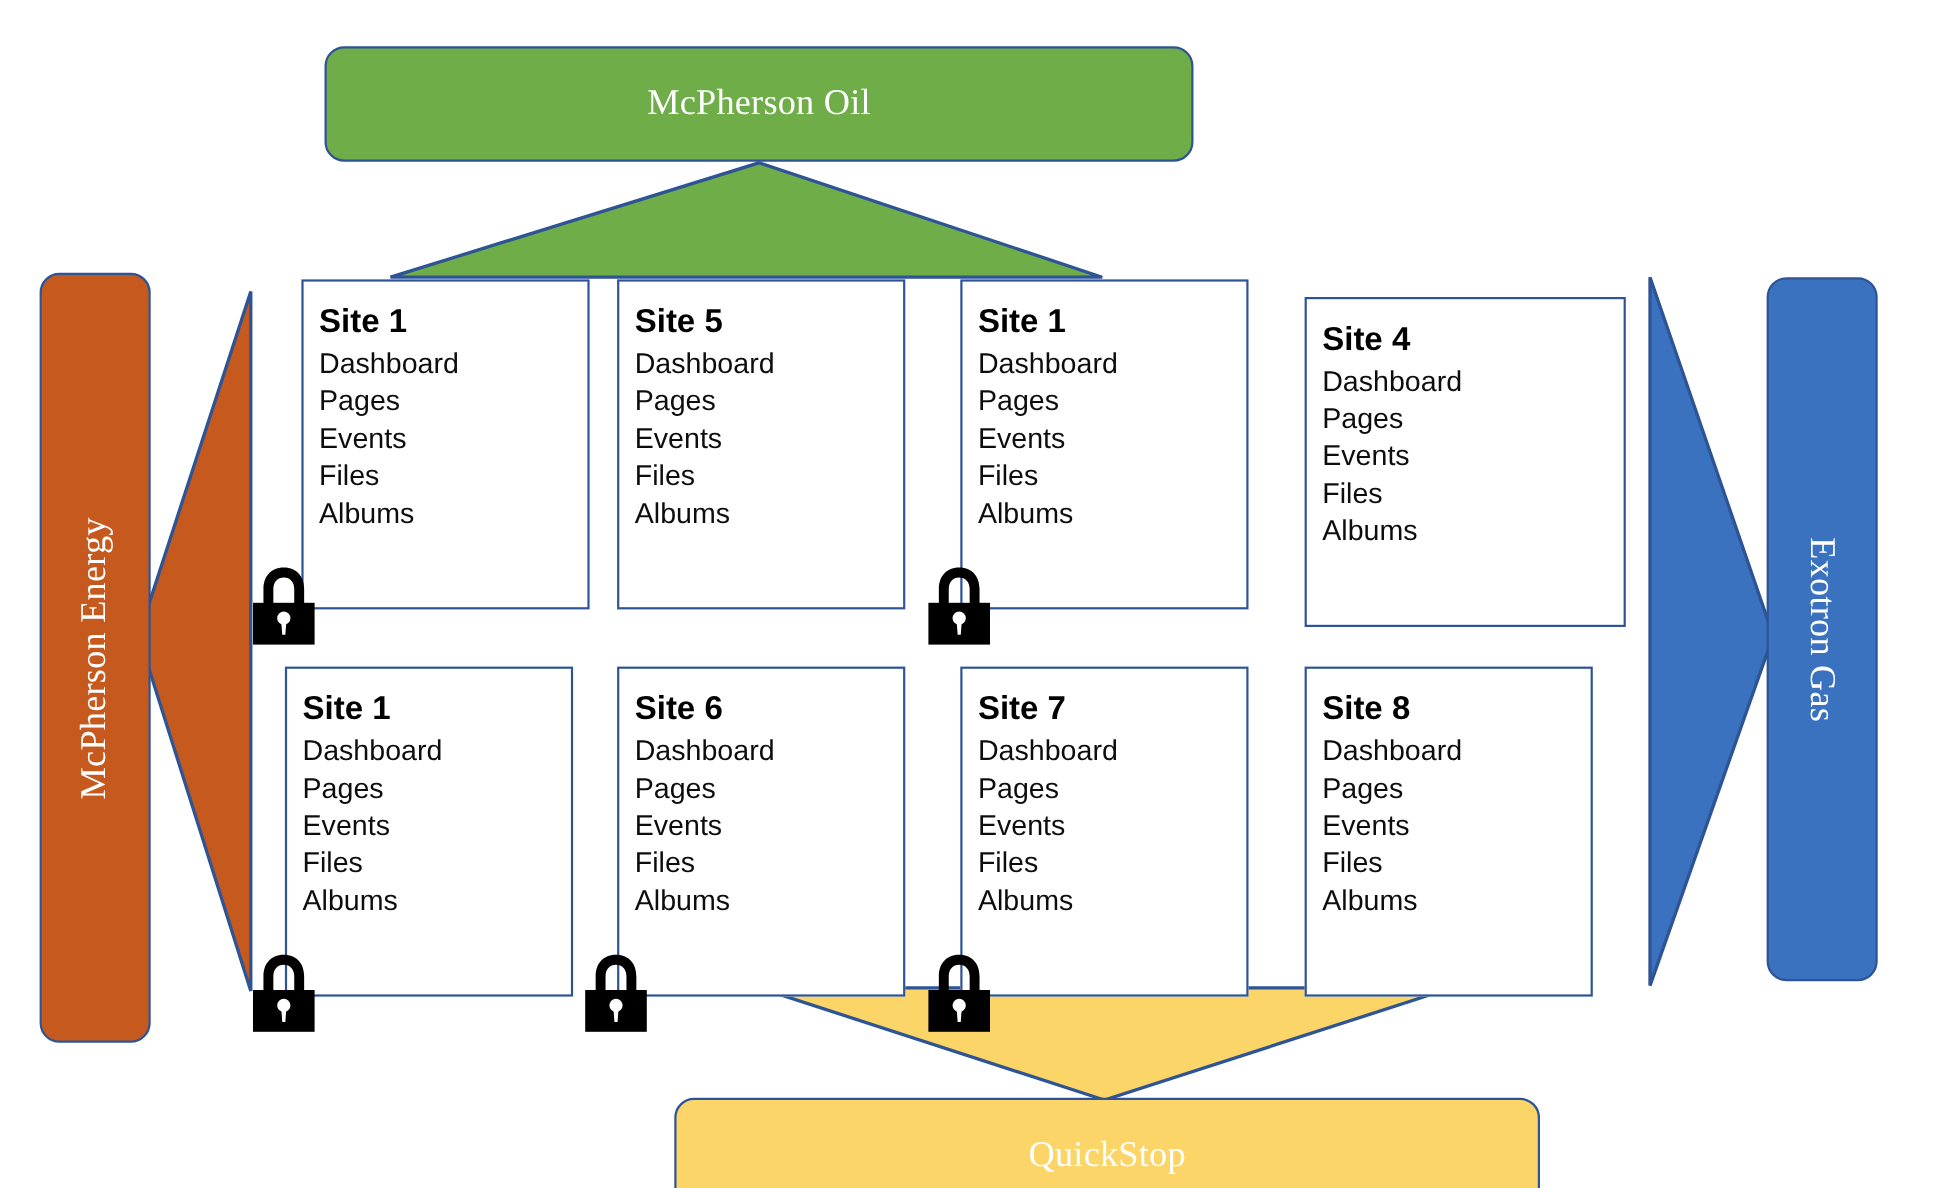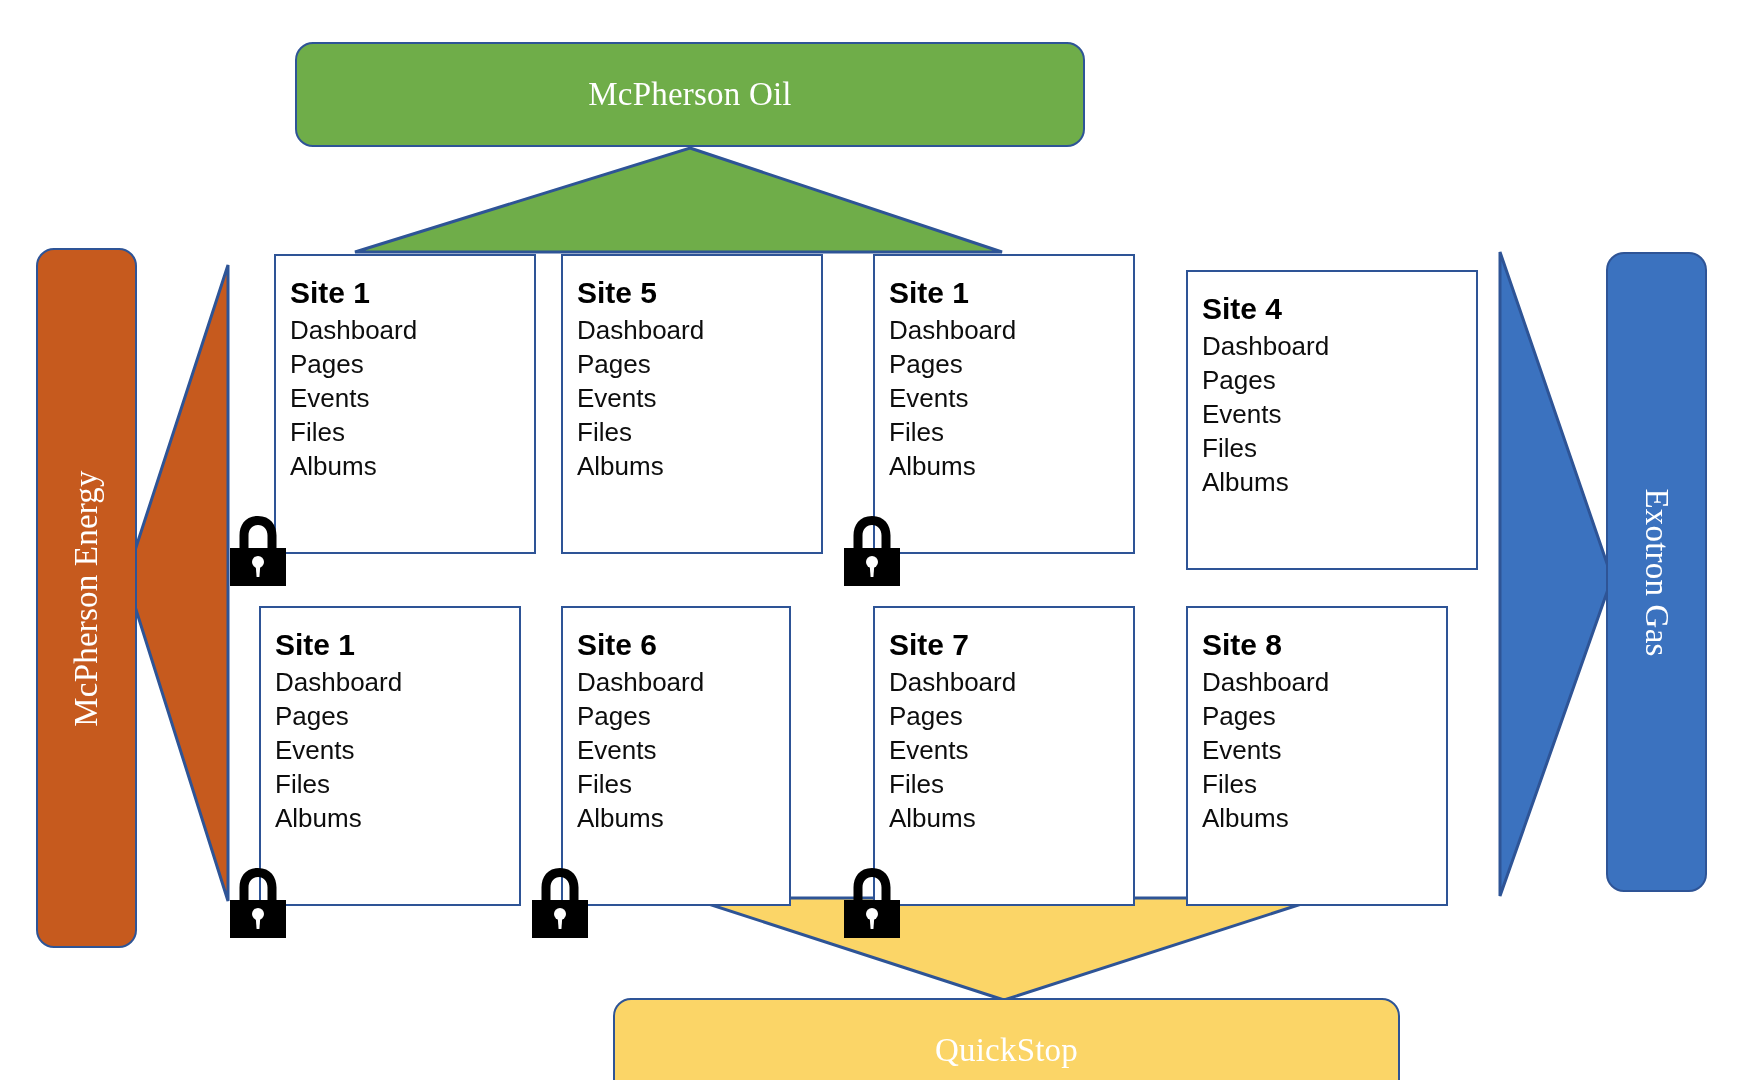--- a/index.html
+++ b/index.html
@@ -205,21 +205,21 @@
         <div class="site-item">Events</div>
         <div class="site-item">Files</div>
         <div class="site-item">Albums</div>
       </div>
       <div class="lock-icon" style="left: 227px; top: 864px;"><svg viewBox="0 0 62 76" width="62" height="76">
           <path d="M31 4 C18.5 4 12.5 13 12.5 23.5 L12.5 38 L21.5 38 L21.5 23.5 C21.5 17.2 25.3 13 31 13 C36.7 13 40.5 17.2 40.5 23.5 L40.5 38 L49.5 38 L49.5 23.5 C49.5 13 43.5 4 31 4 Z" fill="#000000"></path>
           <rect x="3" y="36" width="56" height="38" fill="#000000"></rect>
           <circle cx="31" cy="50" r="6" fill="#ffffff"></circle>
           <path d="M28.6 52 L33.4 52 L32.4 65 L29.6 65 Z" fill="#ffffff"></path>
         </svg></div>
-      <div class="site-card" style="left: 561px; top: 606px; width: 230px; height: 300px;">
+      <div class="site-card" style="left: 561px; top: 606px; width: 262px; height: 300px;">
         <div class="site-title">Site 6</div>
         <div class="site-item">Dashboard</div>
         <div class="site-item">Pages</div>
         <div class="site-item">Events</div>
         <div class="site-item">Files</div>
         <div class="site-item">Albums</div>
       </div>
       <div class="lock-icon" style="left: 529px; top: 864px;"><svg viewBox="0 0 62 76" width="62" height="76">
           <path d="M31 4 C18.5 4 12.5 13 12.5 23.5 L12.5 38 L21.5 38 L21.5 23.5 C21.5 17.2 25.3 13 31 13 C36.7 13 40.5 17.2 40.5 23.5 L40.5 38 L49.5 38 L49.5 23.5 C49.5 13 43.5 4 31 4 Z" fill="#000000"></path>
           <rect x="3" y="36" width="56" height="38" fill="#000000"></rect>

